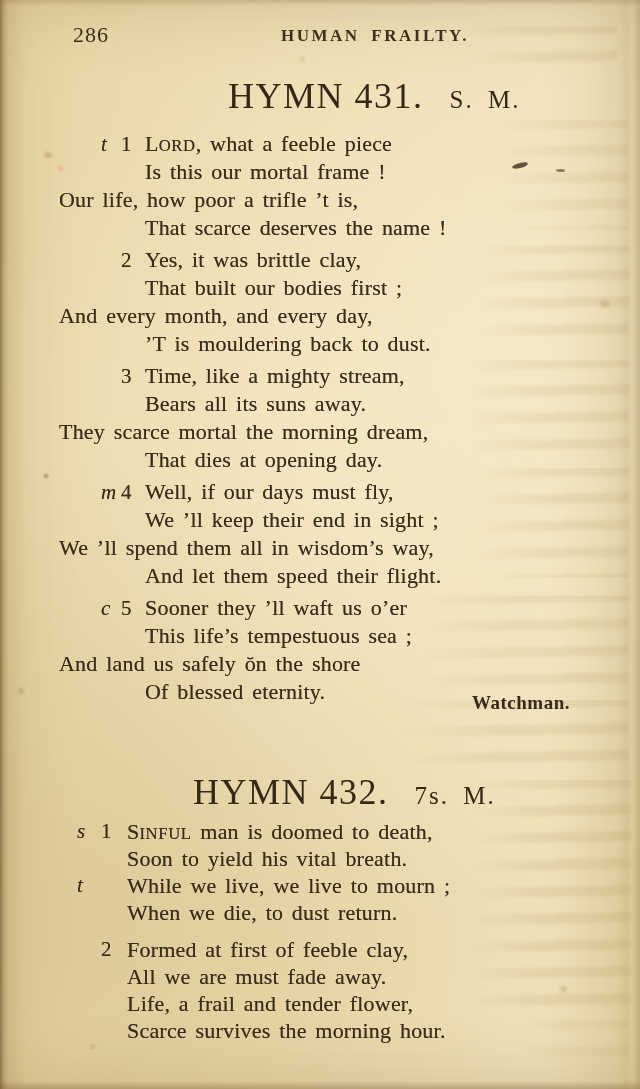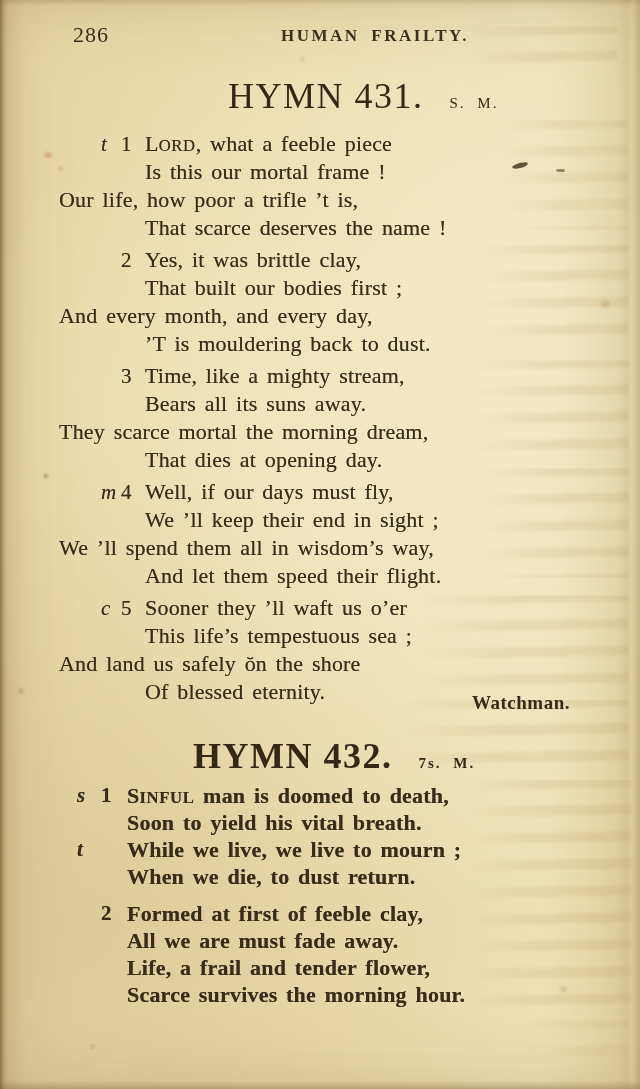--- a/index.html
+++ b/index.html
@@ -18,26 +18,26 @@
   }
   .textlayer{position:absolute;inset:0;z-index:2;}
   
   .pagehead{position:absolute;top:22px;left:0;right:16px;height:26px;}
   .pagenum{position:absolute;left:73px;top:0;font-size:22px;letter-spacing:1px;}
   .running{position:absolute;left:281px;top:4px;font-size:17px;font-weight:bold;
            letter-spacing:2.5px;word-spacing:5px;color:#3d2f1d;}
   
   .hymn{position:absolute;left:0;right:0;}
   .sec431{top:79px;}
-  .sec432{top:739px;font-weight:bold;}
+  .sec432{top:775px;}
   .hymn-heading{line-height:34px;white-space:nowrap;}
   .sec431 .hymn-heading{margin-left:228px;}
   .sec432 .hymn-heading{margin-left:193px;}
   .ht{font-size:36px;letter-spacing:1.5px;color:#32271666;color:#352817;}
-  .hm{font-size:15px;letter-spacing:2px;word-spacing:6px;margin-left:22px;color:#352817;}
+  .hm{font-size:25px;letter-spacing:2px;word-spacing:6px;margin-left:22px;color:#352817;}
   .stanzas{position:relative;}
   .sec431 .stanzas{margin-top:10px;}
   .sec432 .stanzas{margin-top:2px;}
   .stanza{position:relative;}
   .sec431 .stanza{margin-bottom:4px;}
   .sec432 .stanza{margin-bottom:10px;}
   .line{position:relative;white-space:nowrap;font-size:22px;word-spacing:3px;letter-spacing:.2px;
         text-shadow:0 0 .6px rgba(58,44,27,.65);}
   .sec431 .line{line-height:28px;height:28px;padding-left:145px;}
   .sec431 .line.out{padding-left:59px;}

